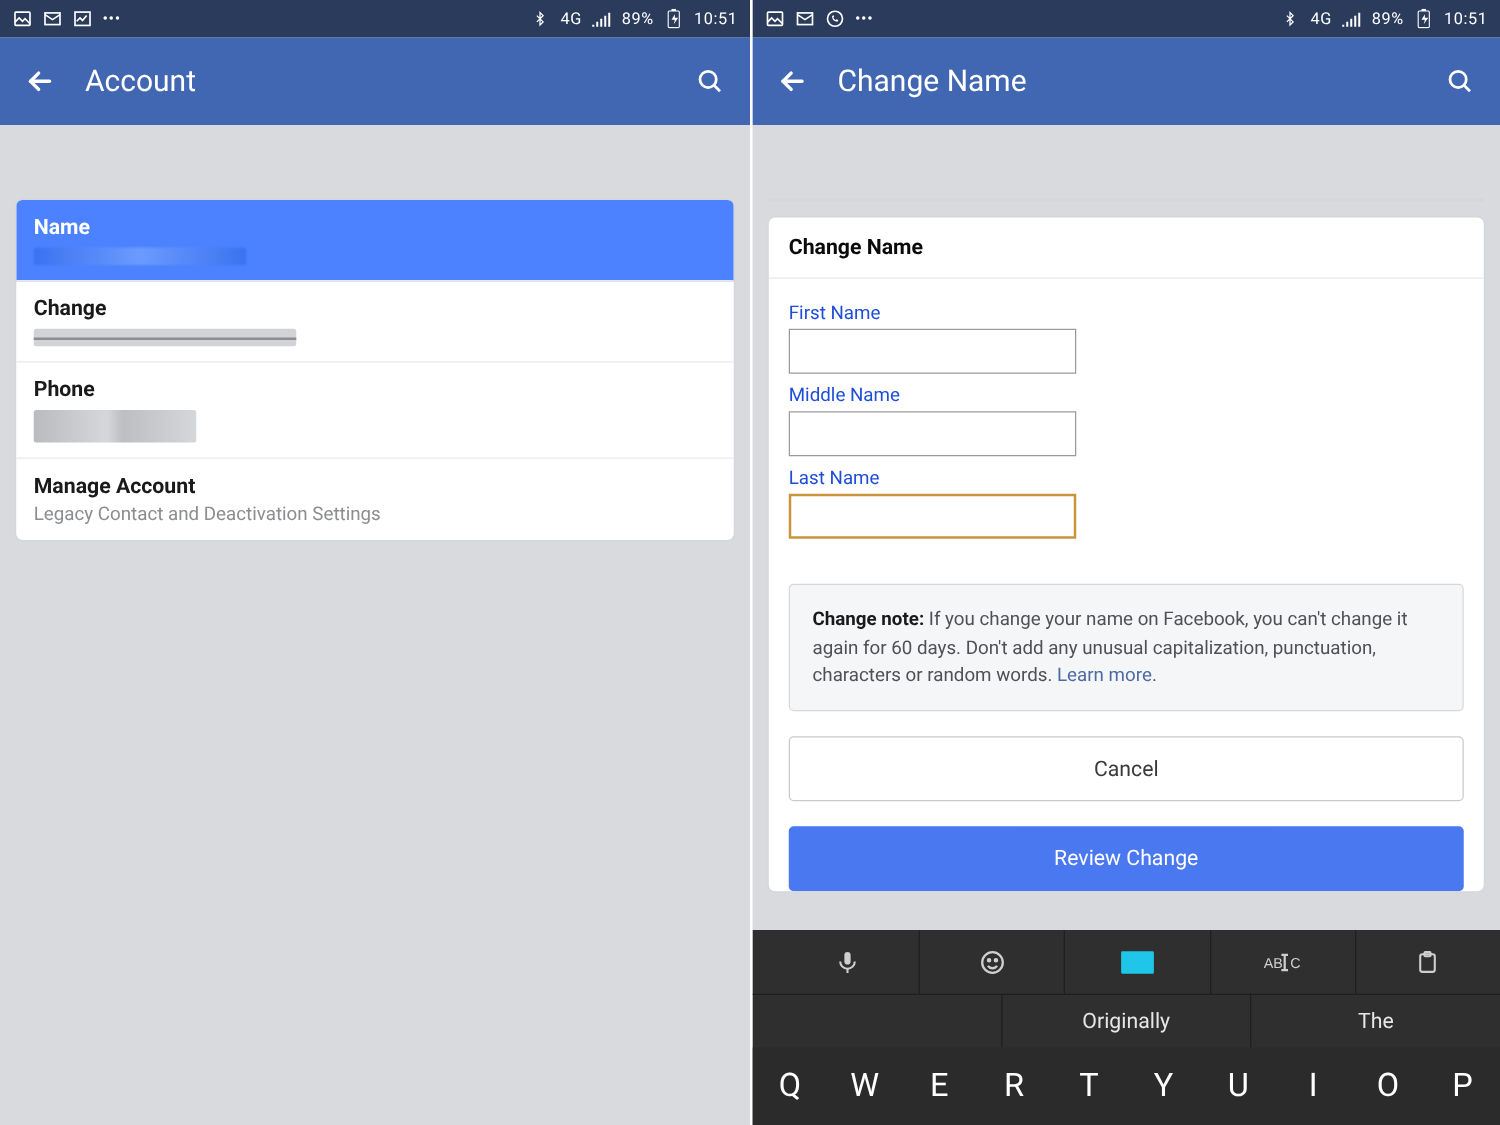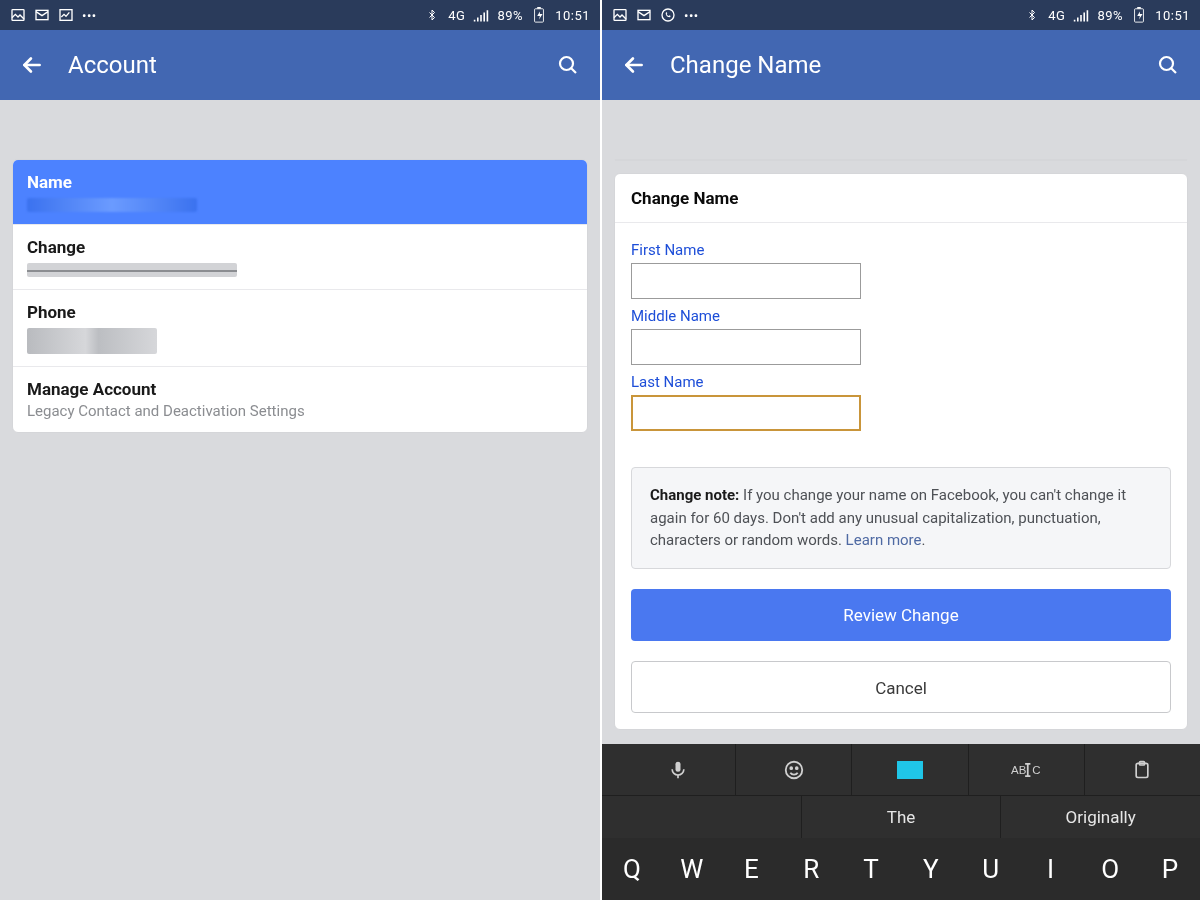--- a/index.html
+++ b/index.html
@@ -413,22 +413,22 @@
         <div class="form-label">Middle Name</div>
         <input class="form-input" style="">
         <div class="form-label">Last Name</div>
         <input class="form-input focused" style="">
       </div>
 
       <div class="note-box">
         <b>Change note:</b><span> If you change your name on Facebook, you can't change it again for 60 days. Don't add any unusual capitalization, punctuation, characters or random words. </span><span class="link">Learn more</span><span>.</span>
       </div>
 
+      <div class="btn secondary">Cancel</div>
       <div class="btn primary">Review Change</div>
-      <div class="btn secondary">Cancel</div>
     </div>
   </div>
 
   <div class="keyboard">
     <div class="kb-toolbar">
       <div class="kb-tool">
         <svg width="20" height="22" viewBox="0 0 24 24" fill="#cfcfcf">
             <rect x="9" y="2" width="6" height="12" rx="3"></rect>
             <path d="M5 11a7 7 0 0 0 14 0" fill="none" stroke="#cfcfcf" stroke-width="2"></path>
             <line x1="12" y1="18" x2="12" y2="22" stroke="#cfcfcf" stroke-width="2"></line>
@@ -462,22 +462,22 @@
       </div>
       <div class="kb-tool">
         <svg width="20" height="22" viewBox="0 0 24 24" fill="none" stroke="#cfcfcf" stroke-width="2">
             <rect x="5" y="4" width="14" height="17" rx="2"></rect>
             <rect x="9" y="2" width="6" height="4" rx="1"></rect>
           </svg>
       </div>
     </div>
     <div class="kb-sugg">
       <div class="sugg"></div>
+      <div class="sugg">Originally</div>
       <div class="sugg">The</div>
-      <div class="sugg">Originally</div>
     </div>
     <div class="kb-row">
       <div class="kb-key">Q</div>
       <div class="kb-key">W</div>
       <div class="kb-key">E</div>
       <div class="kb-key">R</div>
       <div class="kb-key">T</div>
       <div class="kb-key">Y</div>
       <div class="kb-key">U</div>
       <div class="kb-key">I</div>

